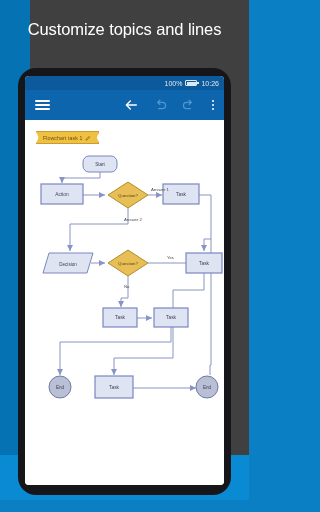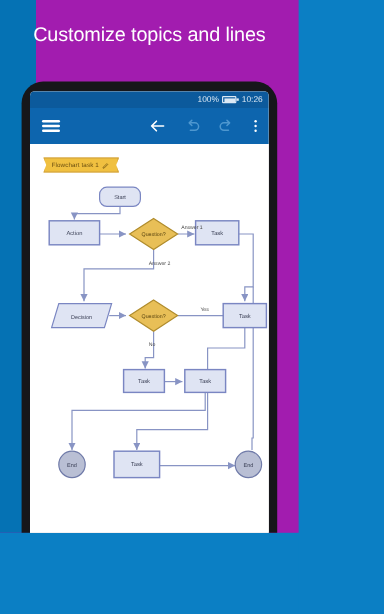--- a/index.html
+++ b/index.html
@@ -8,22 +8,22 @@
     width: 249px;
     height: 512px;
     overflow: hidden;
     background: #0b7fc4;
     font-family: "Liberation Sans", sans-serif;
   }
 
   #root {
     position: relative;
     width: 249px;
-    height: 444px;
-    background: #a21caf;
+    height: 500px;
+    background: #404040;
     overflow: hidden;
   }
 
   
   .bg-band-left {
     position: absolute;
     left: 0; top: 0;
     width: 30px; height: 455px;
     background: #0572b4;
   }

